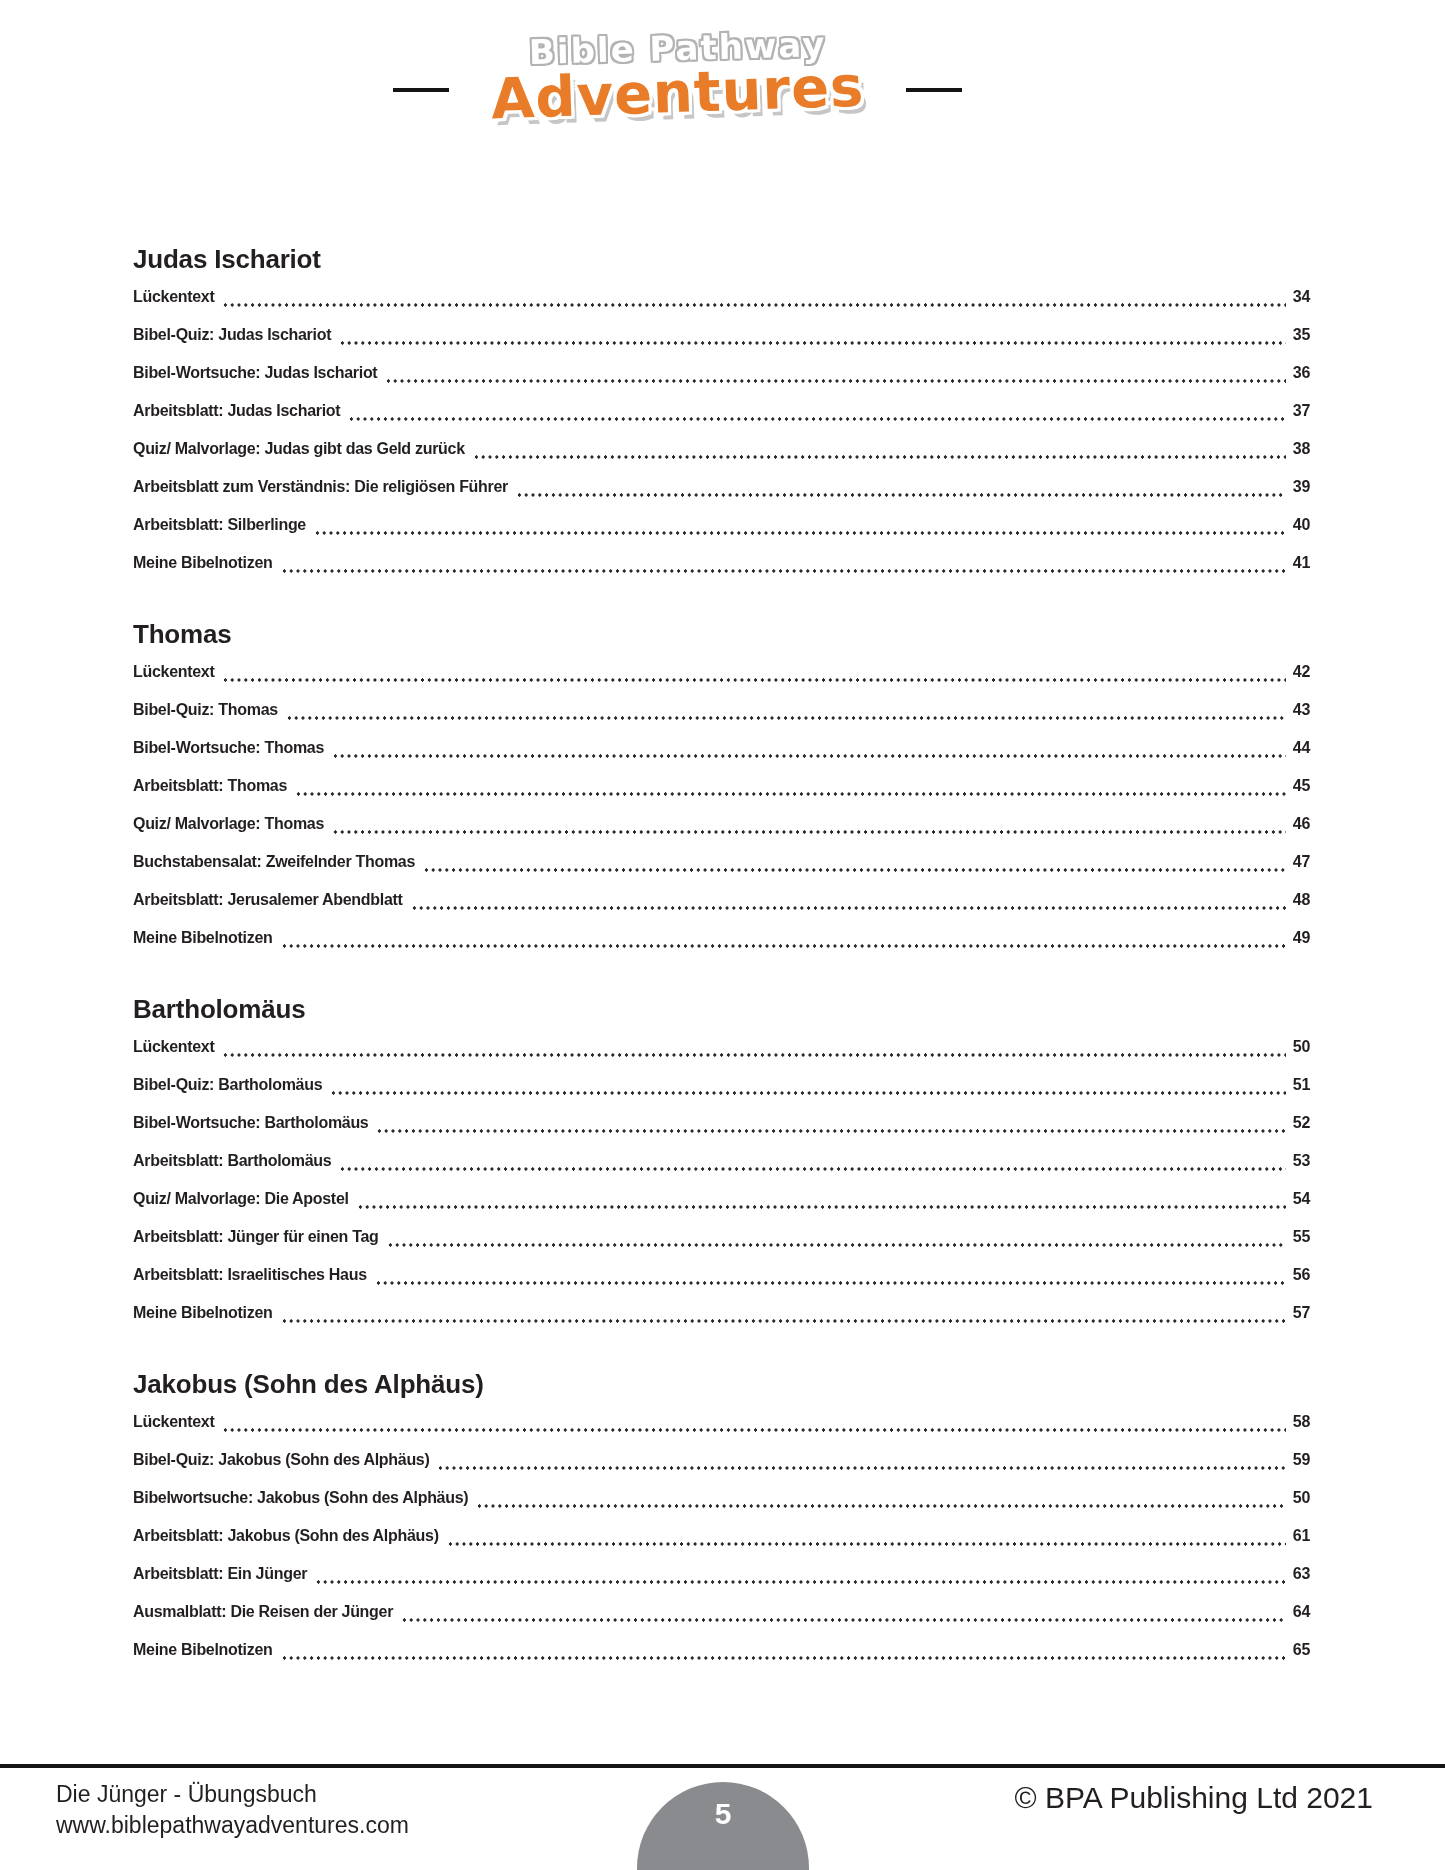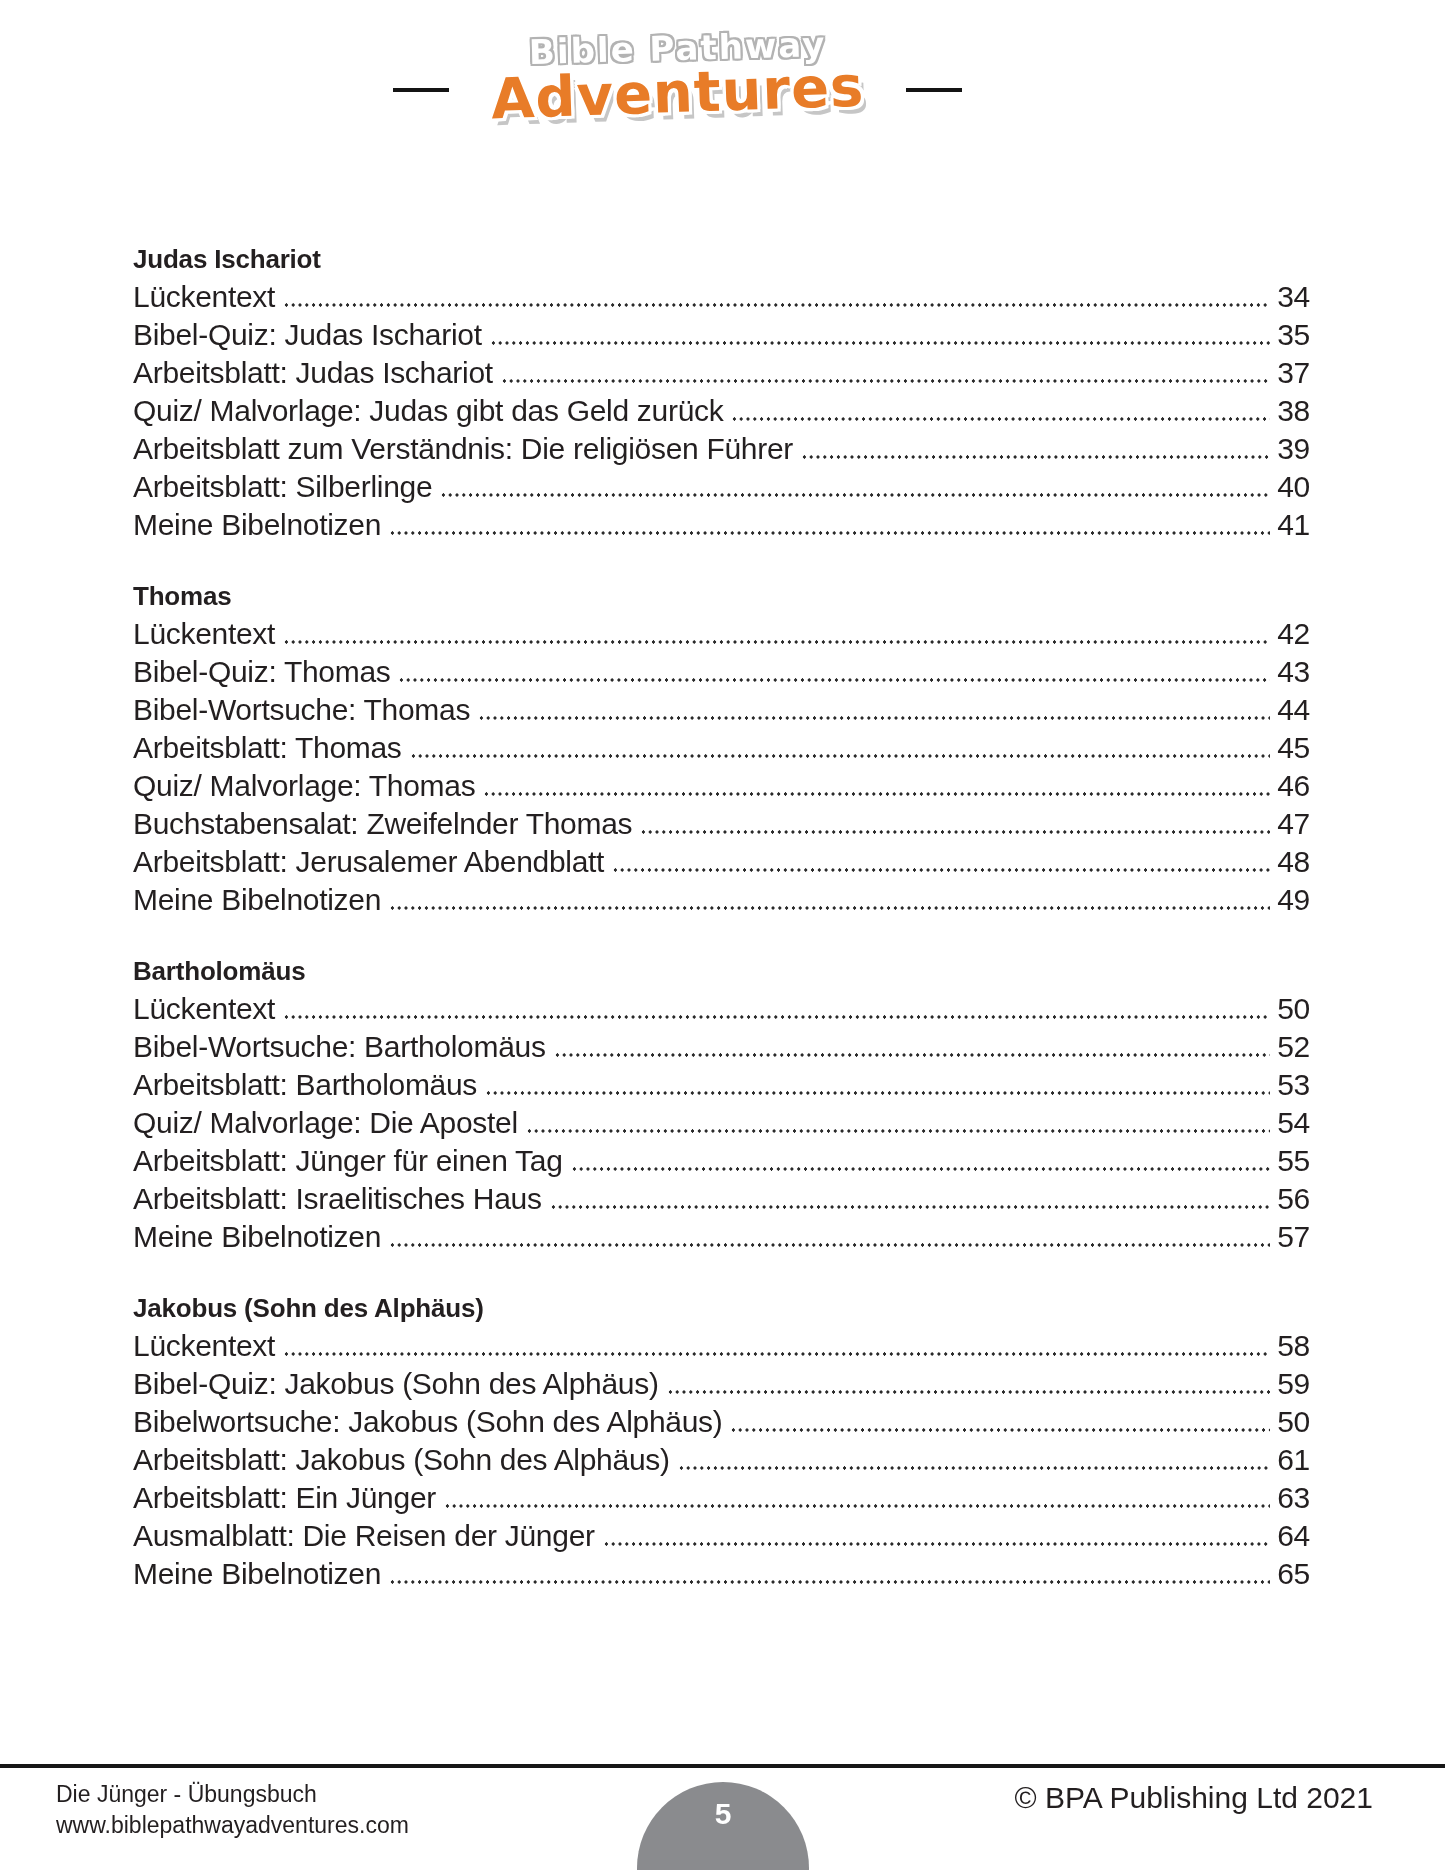--- a/index.html
+++ b/index.html
@@ -80,22 +80,23 @@
     font-weight: bold;
     line-height: 38px;
     height: 38px;
     letter-spacing: -0.2px;
   }
   .toc-item {
     display: flex;
     align-items: baseline;
     height: 38px;
     line-height: 38px;
-    font-size: 30px;
+    font-size: 16px;
     letter-spacing: -0.3px;
+    font-weight: bold;
   }
   .toc-label { white-space: nowrap; }
   .toc-leader {
     flex: 1 1 auto;
     min-width: 24px;
     align-self: stretch;
     margin: 0 7px 0 8px;
     background-image: radial-gradient(circle, #2a2a2a 1.5px, transparent 1.8px);
     background-size: 6.8px 4px;
     background-repeat: repeat-x;
@@ -160,20 +161,25 @@
       <span class="toc-leader"></span>
       <span class="toc-page">34</span>
     </div>
 
     <div class="toc-item">
       <span class="toc-label">Bibel-Quiz: Judas Ischariot</span>
       <span class="toc-leader"></span>
       <span class="toc-page">35</span>
     </div>
 
+    <div class="toc-item">
+      <span class="toc-label">Bibel-Wortsuche: Judas Ischariot</span>
+      <span class="toc-leader"></span>
+      <span class="toc-page">36</span>
+    </div>
 
     <div class="toc-item">
       <span class="toc-label">Arbeitsblatt: Judas Ischariot</span>
       <span class="toc-leader"></span>
       <span class="toc-page">37</span>
     </div>
 
     <div class="toc-item">
       <span class="toc-label">Quiz/ Malvorlage: Judas gibt das Geld zurück</span>
       <span class="toc-leader"></span>
@@ -255,20 +261,25 @@
 
     <section class="toc-section">
       <h2 class="toc-section-title">Bartholomäus</h2>
       <div class="toc-section-items">
     <div class="toc-item">
       <span class="toc-label">Lückentext</span>
       <span class="toc-leader"></span>
       <span class="toc-page">50</span>
     </div>
 
+    <div class="toc-item">
+      <span class="toc-label">Bibel-Quiz: Bartholomäus</span>
+      <span class="toc-leader"></span>
+      <span class="toc-page">51</span>
+    </div>
 
     <div class="toc-item">
       <span class="toc-label">Bibel-Wortsuche: Bartholomäus</span>
       <span class="toc-leader"></span>
       <span class="toc-page">52</span>
     </div>
 
     <div class="toc-item">
       <span class="toc-label">Arbeitsblatt: Bartholomäus</span>
       <span class="toc-leader"></span>

